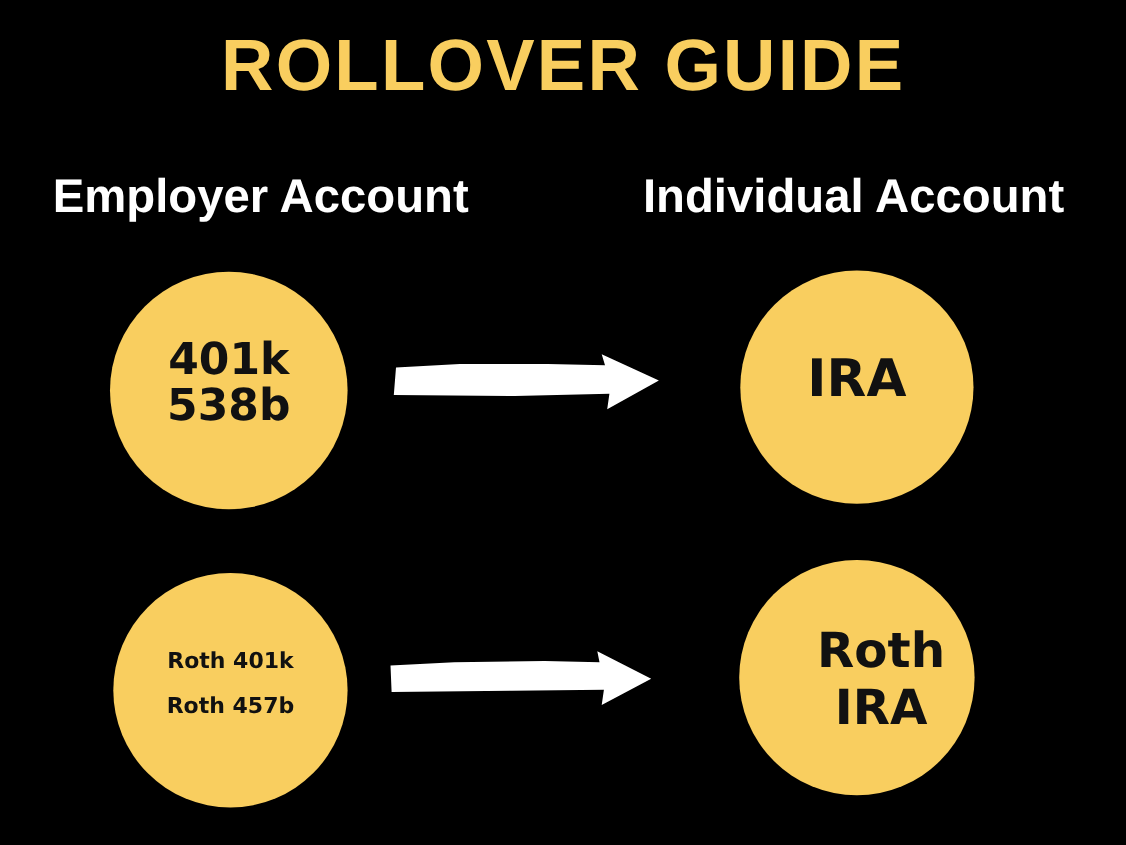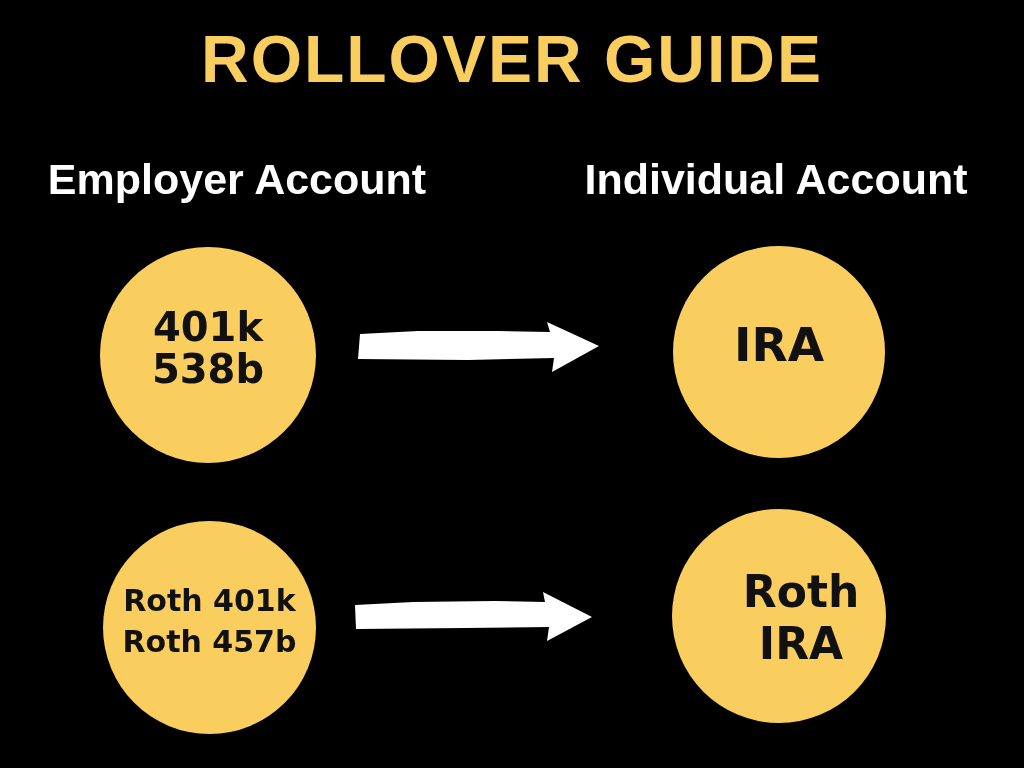--- a/index.html
+++ b/index.html
@@ -52,21 +52,21 @@
     color: var(--circle-text, #111111);
     font-weight: bold;
     font-family: "DejaVu Sans", "Liberation Sans", sans-serif;
   }
   .c1 { left: 100px; top: 247px; width: 216px; height: 216px; }
   .c2 { left: 673px; top: 246px; width: 212px; height: 212px; }
   .c3 { left: 103px; top: 521px; width: 213px; height: 213px; }
   .c4 { left: 672px; top: 509px; width: 214px; height: 214px; }
   .lines { transform: translateY(-7px); }
   .c1 .lines div { font-size: 40px; line-height: 42px; }
-  .c3 .lines div { font-size: 30px; line-height: 41px; }
+  .c3 .lines div { font-size: 20px; line-height: 41px; }
   .c2 .lines div { font-size: 47px; line-height: 50px; }
   .c4 .lines     { transform: translateY(2px); margin-left: 44px; }
   .c4 .lines div { font-size: 44px; line-height: 52px; }
   .arrow {
     position: absolute;
     width: 256px;
     height: 66px;
     fill: var(--arrow-fill, #FFFFFF);
   }
   .a1 { left: 348px; top: 314px; }

